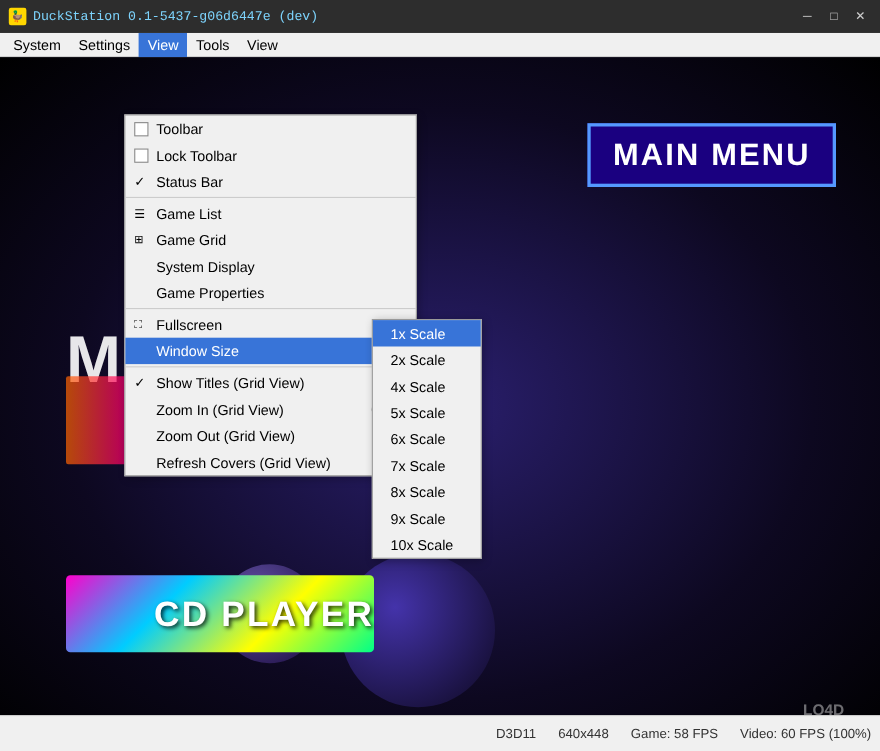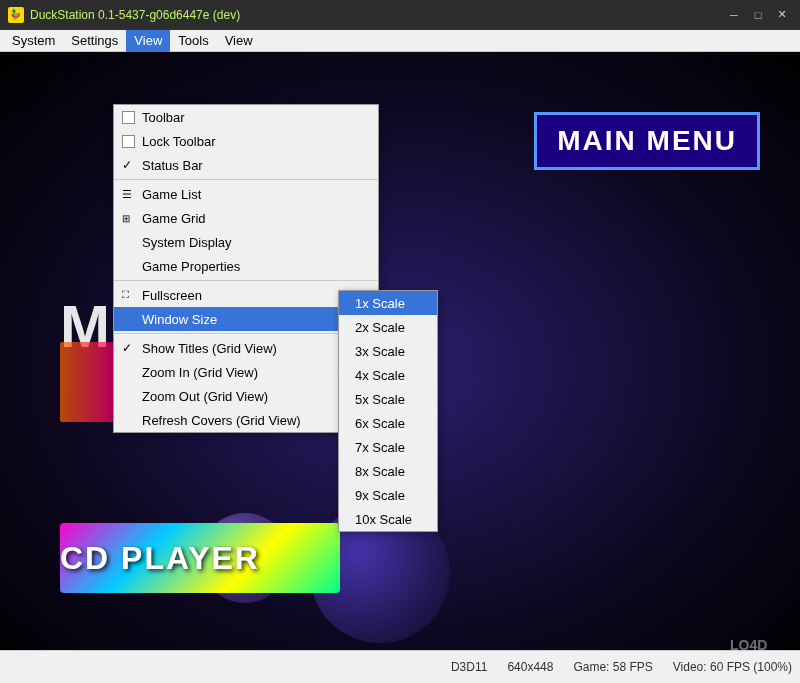--- a/index.html
+++ b/index.html
@@ -27,23 +27,24 @@
       height: 16px;
       background: #FFD700;
       border-radius: 2px;
       margin-right: 6px;
       display: flex;
       align-items: center;
       justify-content: center;
       font-size: 10px;
     }
     #title-text {
-      color: #bef264;
+      color: #7dd3fc;
       font-size: 12px;
       flex: 1;
+      font-family: Liberation Mono, monospace;
     }
     #window-controls {
       display: flex;
       gap: 4px;
     }
     .win-btn {
       width: 20px;
       height: 20px;
       display: flex;
       align-items: center;
@@ -128,21 +129,21 @@
       left: 60px;
       width: 340px;
     }
     #cd-player-bg {
       background: linear-gradient(135deg, #ff00cc, #00ccff, #ffff00, #00ff88);
       width: 280px;
       height: 70px;
       border-radius: 4px;
       display: flex;
       align-items: center;
-      justify-content: flex-start;
+      justify-content: flex-end;
       position: relative;
     }
     #cd-player-text {
       color: #fff;
       font-size: 32px;
       font-weight: 900;
       text-shadow: 2px 2px 4px rgba(0,0,0,0.8);
       letter-spacing: 2px;
     }
 
@@ -408,21 +409,20 @@
     </div>
 
     <div class="dropdown-item">
       <span>Refresh Covers (Grid View)</span>
     </div>
   </div>
 
   <div id="window-size-submenu">
     <div class="submenu-item">1x Scale</div>
     <div class="submenu-item">2x Scale</div>
-    <div class="submenu-item">3x Scale</div>
     <div class="submenu-item">4x Scale</div>
     <div class="submenu-item">5x Scale</div>
     <div class="submenu-item">6x Scale</div>
     <div class="submenu-item">7x Scale</div>
     <div class="submenu-item">8x Scale</div>
     <div class="submenu-item">9x Scale</div>
     <div class="submenu-item">10x Scale</div>
   </div>
 
 </div>

